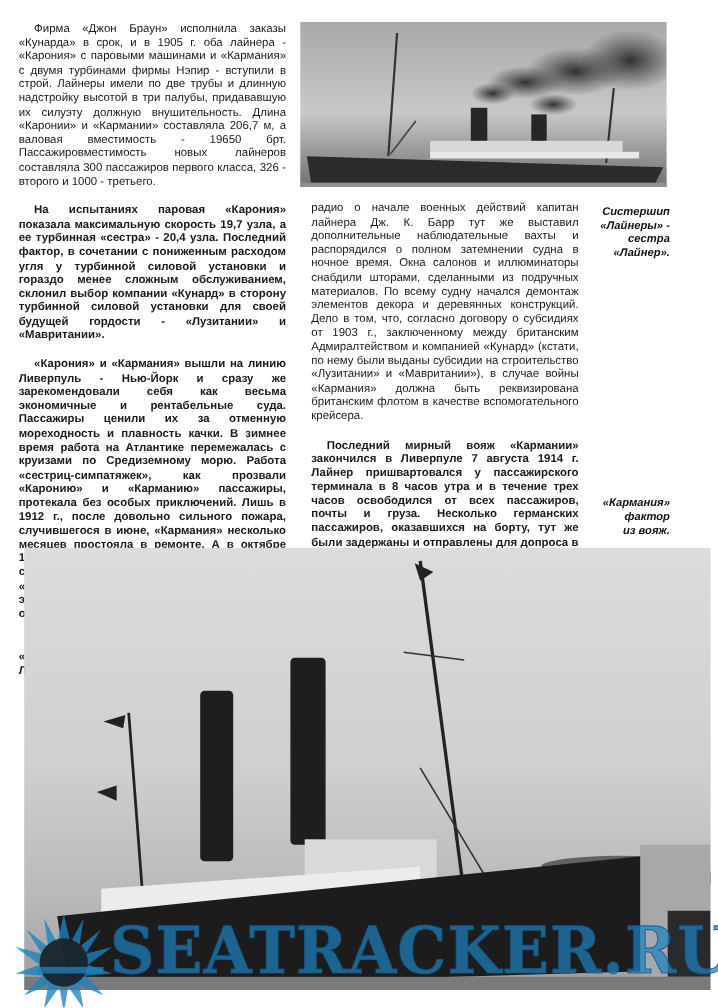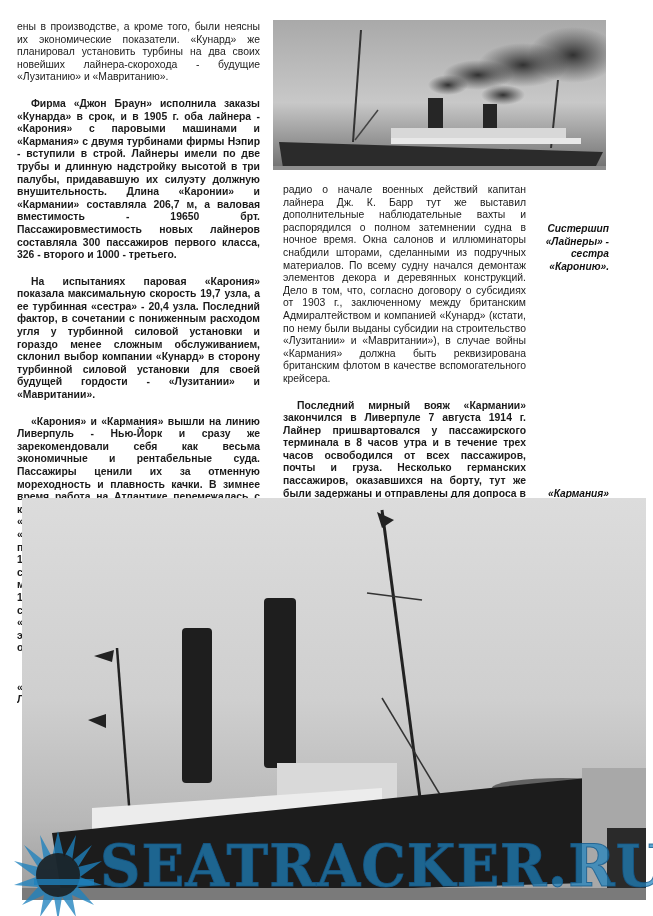--- a/index.html
+++ b/index.html
@@ -18,21 +18,20 @@
   .col p { margin: 0; text-indent: 14px; }
   .col p + p { margin-top: 14px; font-weight: bold; }
   .col p.first { text-indent: 0; }
   #col-left { left: 17px; top: 21px; width: 243px; }
   #col-mid { left: 283px; top: 184px; width: 243px; }
   .caption {
     position: absolute; right: 44px; width: 100px;
     font-size: 10.2px; line-height: 12.6px;
     font-weight: bold; font-style: italic; text-align: right;
     color: #111;
-    margin-top: 36px;
   }
   #caption-top { top: 187px; }
   #caption-bottom { top: 452px; font-style: italic; }
 
   .photo {
     position: absolute; overflow: hidden;
     filter: grayscale(1);
   }
   #photo-top {
     left: 273px; top: 20px; width: 333px; height: 150px;
@@ -52,21 +51,20 @@
     font-weight: bold; font-size: 56px; letter-spacing: 1px;
     color: rgba(30,130,190,0.72);
     -webkit-text-stroke: 1px rgba(20,90,140,0.8);
     white-space: nowrap; transform: scaleY(1.05);
   }
 </style>
 </head>
 <body>
 
 <div id="col-left" class="col">
-  <p class="first">ены в производстве, а кроме того, были неясны их экономические показатели. «Кунард» же планировал установить турбины на два своих новейших лайнера-скорохода - будущие «Лузитанию» и «Мавританию».</p>
   <p>Фирма «Джон Браун» исполнила заказы «Кунарда» в срок, и в 1905 г. оба лайнера - «Карония» с паровыми машинами и «Кармания» с двумя турбинами фирмы Нэпир - вступили в строй. Лайнеры имели по две трубы и длинную надстройку высотой в три палубы, придававшую их силуэту должную внушительность. Длина «Каронии» и «Кармании» составляла 206,7 м, а валовая вместимость - 19650 брт. Пассажировместимость новых лайнеров составляла 300 пассажиров первого класса, 326 - второго и 1000 - третьего.</p>
   <p>На испытаниях паровая «Карония» показала максимальную скорость 19,7 узла, а ее турбинная «сестра» - 20,4 узла. Последний фактор, в сочетании с пониженным расходом угля у турбинной силовой установки и гораздо менее сложным обслуживанием, склонил выбор компании «Кунард» в сторону турбинной силовой установки для своей будущей гордости - «Лузитании» и «Мавритании».</p>
   <p>«Карония» и «Кармания» вышли на линию Ливерпуль - Нью-Йорк и сразу же зарекомендовали себя как весьма экономичные и рентабельные суда. Пассажиры ценили их за отменную мореходность и плавность качки. В зимнее время работа на Атлантике перемежалась с круизами по Средиземному морю. Работа «сестриц-симпатяжек», как прозвали «Каронию» и «Карманию» пассажиры, протекала без особых приключений. Лишь в 1912 г., после довольно сильного пожара, случившегося в июне, «Кармания» несколько месяцев простояла в ремонте. А в октябре 1913 г. лайнер принял активное участие в спасении людей с английского парохода «Вольтурно», перевозившего голландских эмигрантов в Америку и загоревшегося в океане по пути из Роттердама в Нью-Йорк.</p>
   <p>Начало мировой войны застало «Карманию» в пути, в трех днях хода от Ливерпуля. Предупрежденный по</p>
 </div>
 
 <div id="photo-top" class="photo" title="Лайнер «Карония» на ходу, две трубы с дымом">
   <svg width="333" height="150" viewBox="0 0 333 150">
     <defs>
       <radialGradient id="smk" cx="50%" cy="50%" r="50%">
@@ -99,21 +97,21 @@
 
 <div id="col-mid" class="col">
   <p class="first">радио о начале военных действий капитан лайнера Дж. К. Барр тут же выставил дополнительные наблюдательные вахты и распорядился о полном затемнении судна в ночное время. Окна салонов и иллюминаторы снабдили шторами, сделанными из подручных материалов. По всему судну начался демонтаж элементов декора и деревянных конструкций. Дело в том, что, согласно договору о субсидиях от 1903 г., заключенному между британским Адмиралтейством и компанией «Кунард» (кстати, по нему были выданы субсидии на строительство «Лузитании» и «Мавритании»), в случае войны «Кармания» должна быть реквизирована британским флотом в качестве вспомогательного крейсера.</p>
   <p>Последний мирный вояж «Кармании» закончился в Ливерпуле 7 августа 1914 г. Лайнер пришвартовался у пассажирского терминала в 8 часов утра и в течение трех часов освободился от всех пассажиров, почты и груза. Несколько германских пассажиров, оказавшихся на борту, тут же были задержаны и отправлены для допроса в полицию. Еще не окончилась выгрузка, а на борт уже поднялись капитан Ноэль Грант и лейтенант-коммандер Юджин Локъер, которые были направлены Адмиралтейством для вступления в должность командира и старшего офицера реквизированного лайнера.</p>
 </div>
 
 <div id="caption-top" class="caption">
   <div>Систершип</div>
   <div>«Лайнеры» -</div>
   <div>сестра</div>
-  <div>«Каронию».</div>
+  <div>«Лайнер».</div>
 </div>
 <div id="caption-bottom" class="caption">
   <div>«Кармания»</div>
   <div>фактор</div>
   <div>из вояж.</div>
 </div>
 
 <div id="photo-bottom" class="photo" title="«Кармания» выходит из порта">
   <svg width="624" height="402" viewBox="0 0 624 402">
 

